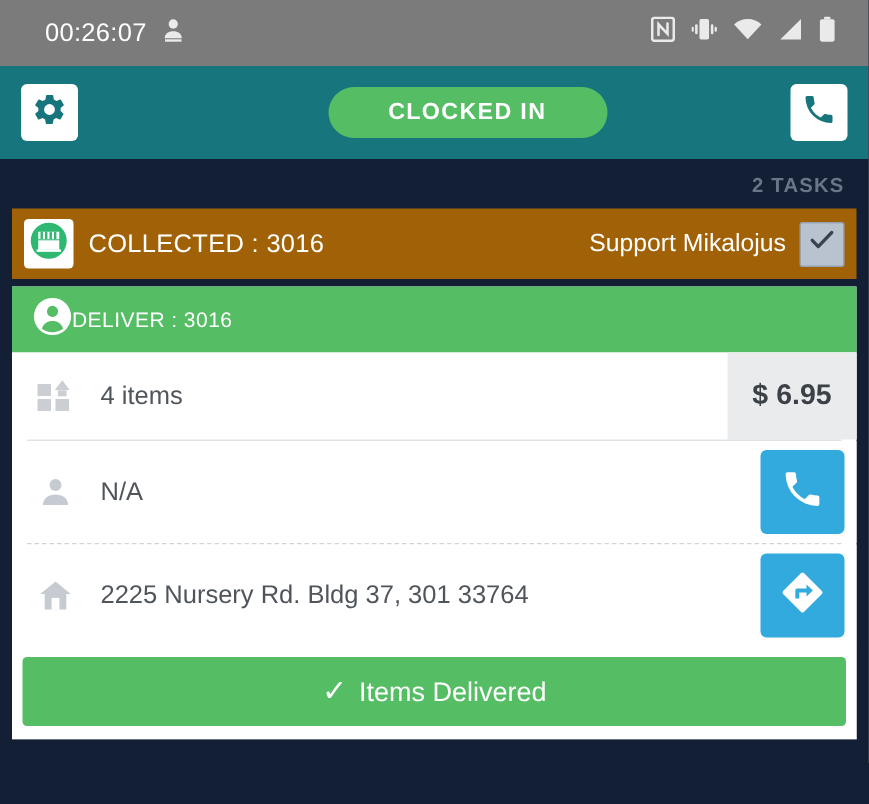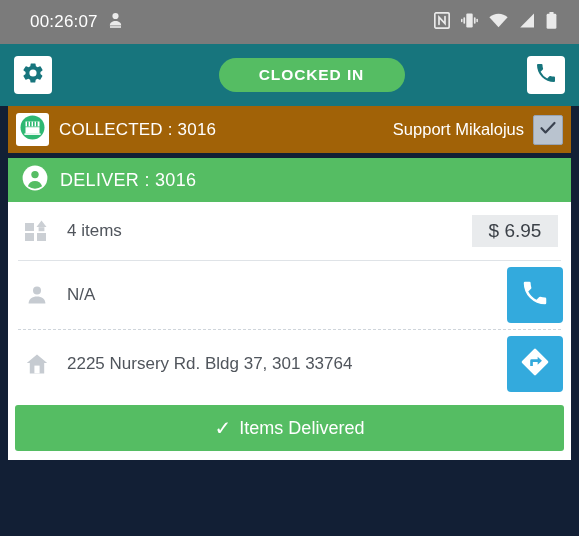--- a/index.html
+++ b/index.html
@@ -153,22 +153,21 @@
   }
   .deliver-bar {
     background: #55bd63;
     height: 44px;
     display: flex;
     align-items: center;
     padding: 0 14px;
   }
   .deliver-label {
     color: #ffffff;
-    font-size: 18px;
-    margin-left: 12px;
+    font-size: 14px;
     letter-spacing: 0.3px;
   }
 
   .row {
     display: flex;
     align-items: center;
     padding: 0 0 0 14px;
     background: #ffffff;
     min-height: 58px;
   }
@@ -200,23 +199,23 @@
     font-size: 17px;
     margin-left: 15px;
     white-space: nowrap;
     overflow: hidden;
     text-overflow: ellipsis;
   }
   .price-box {
     background: #e9ebed;
     color: #3c4148;
     font-size: 19px;
-    font-weight: normal;
+    font-weight: bold;
     padding: 13px 15px;
-    margin: 13px;
+    margin: 0;
     align-self: stretch;
     display: flex;
     align-items: center;
     min-width: 86px;
     justify-content: center;
   }
   .action-btn {
     width: 56px;
     height: 56px;
     background: #33aadd;
@@ -319,20 +318,21 @@
       <span>
         <svg width="24" height="24" viewBox="0 0 24 24">
           <path fill="#17757d" d="M6.6 10.8a15.1 15.1 0 0 0 6.6 6.6l2.2-2.2a1 1 0 0 1 1-.24 11.4 11.4 0 0 0 3.6.57 1 1 0 0 1 1 1V20a1 1 0 0 1-1 1A17 17 0 0 1 3 4a1 1 0 0 1 1-1h3.5a1 1 0 0 1 1 1 11.4 11.4 0 0 0 .57 3.6 1 1 0 0 1-.25 1z"></path>
         </svg>
       </span>
     </div>
   </div>
 
   <div class="body-dark">
 
+    <div class="tasks-count">2 TASKS</div>
 
     <div class="collected-bar">
       <div class="shop-badge">
         <span>
           <svg width="27" height="27" viewBox="0 0 27 27">
             <circle cx="13.5" cy="13.5" r="12" fill="#2eb872"></circle>
             <rect x="6.5" y="7.5" width="14" height="5" fill="#ffffff"></rect>
             <rect x="8" y="7.5" width="1.6" height="5" fill="#2eb872"></rect>
             <rect x="11" y="7.5" width="1.6" height="5" fill="#2eb872"></rect>
             <rect x="14" y="7.5" width="1.6" height="5" fill="#2eb872"></rect>

